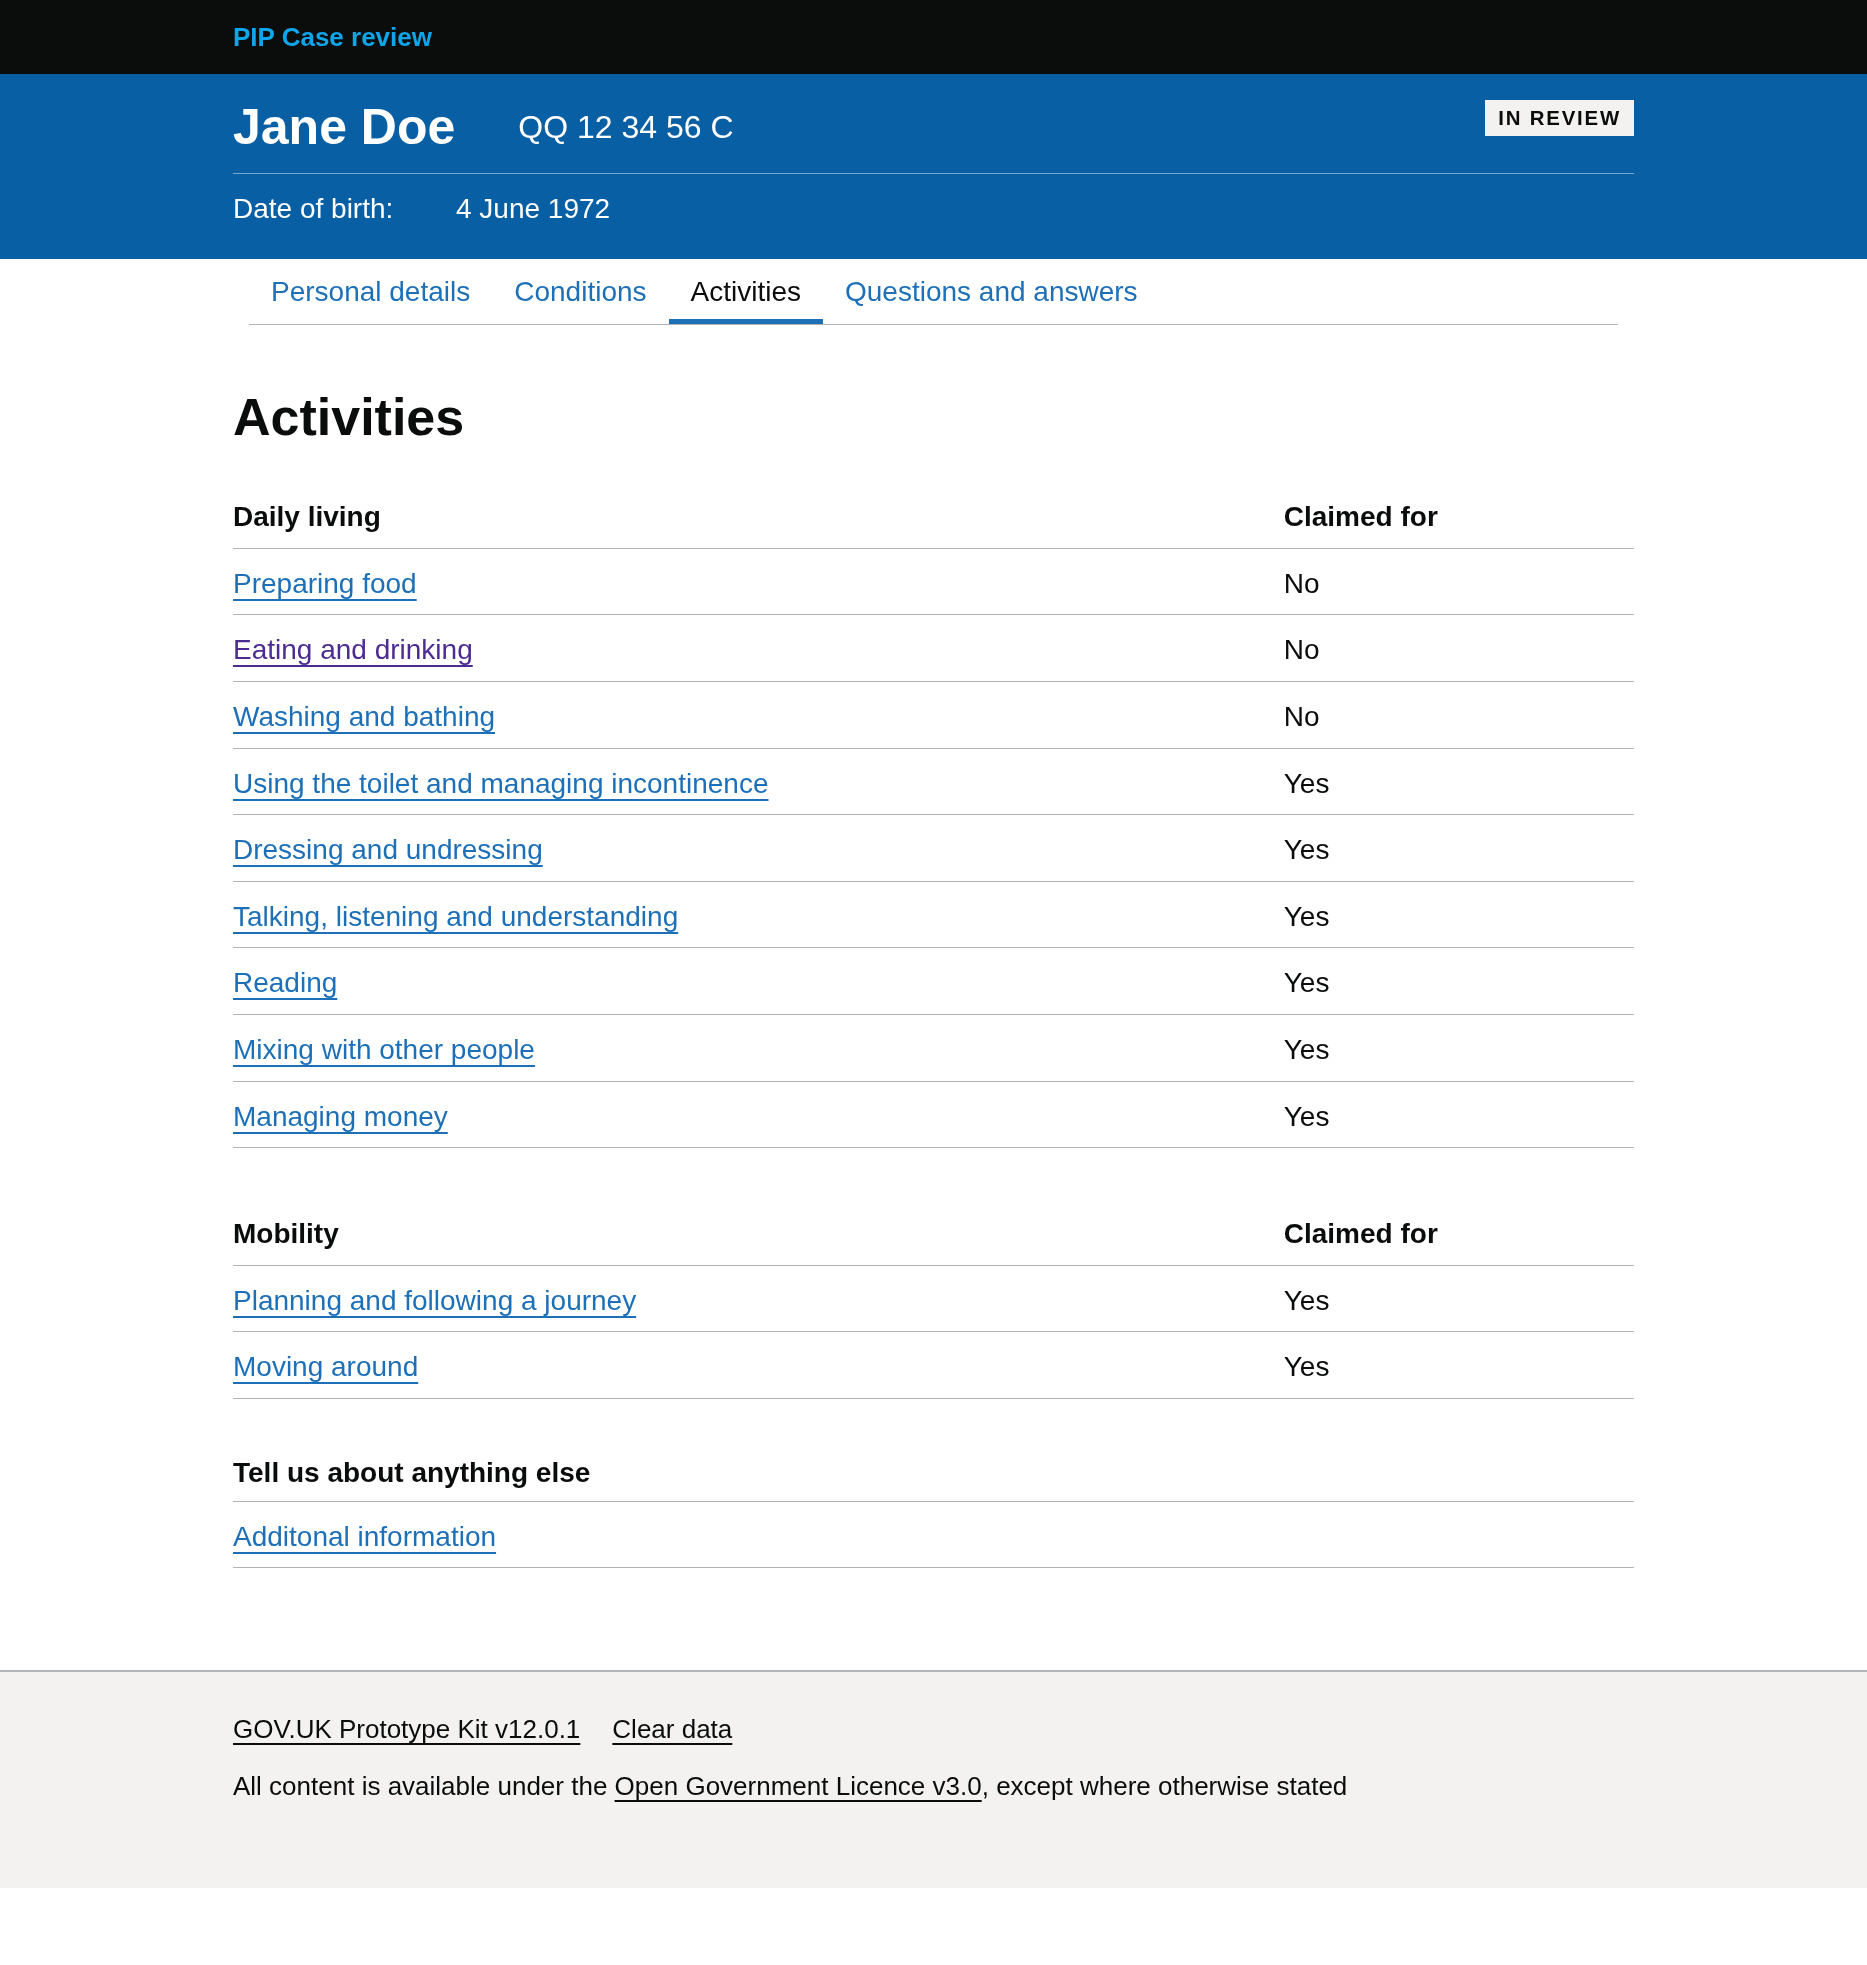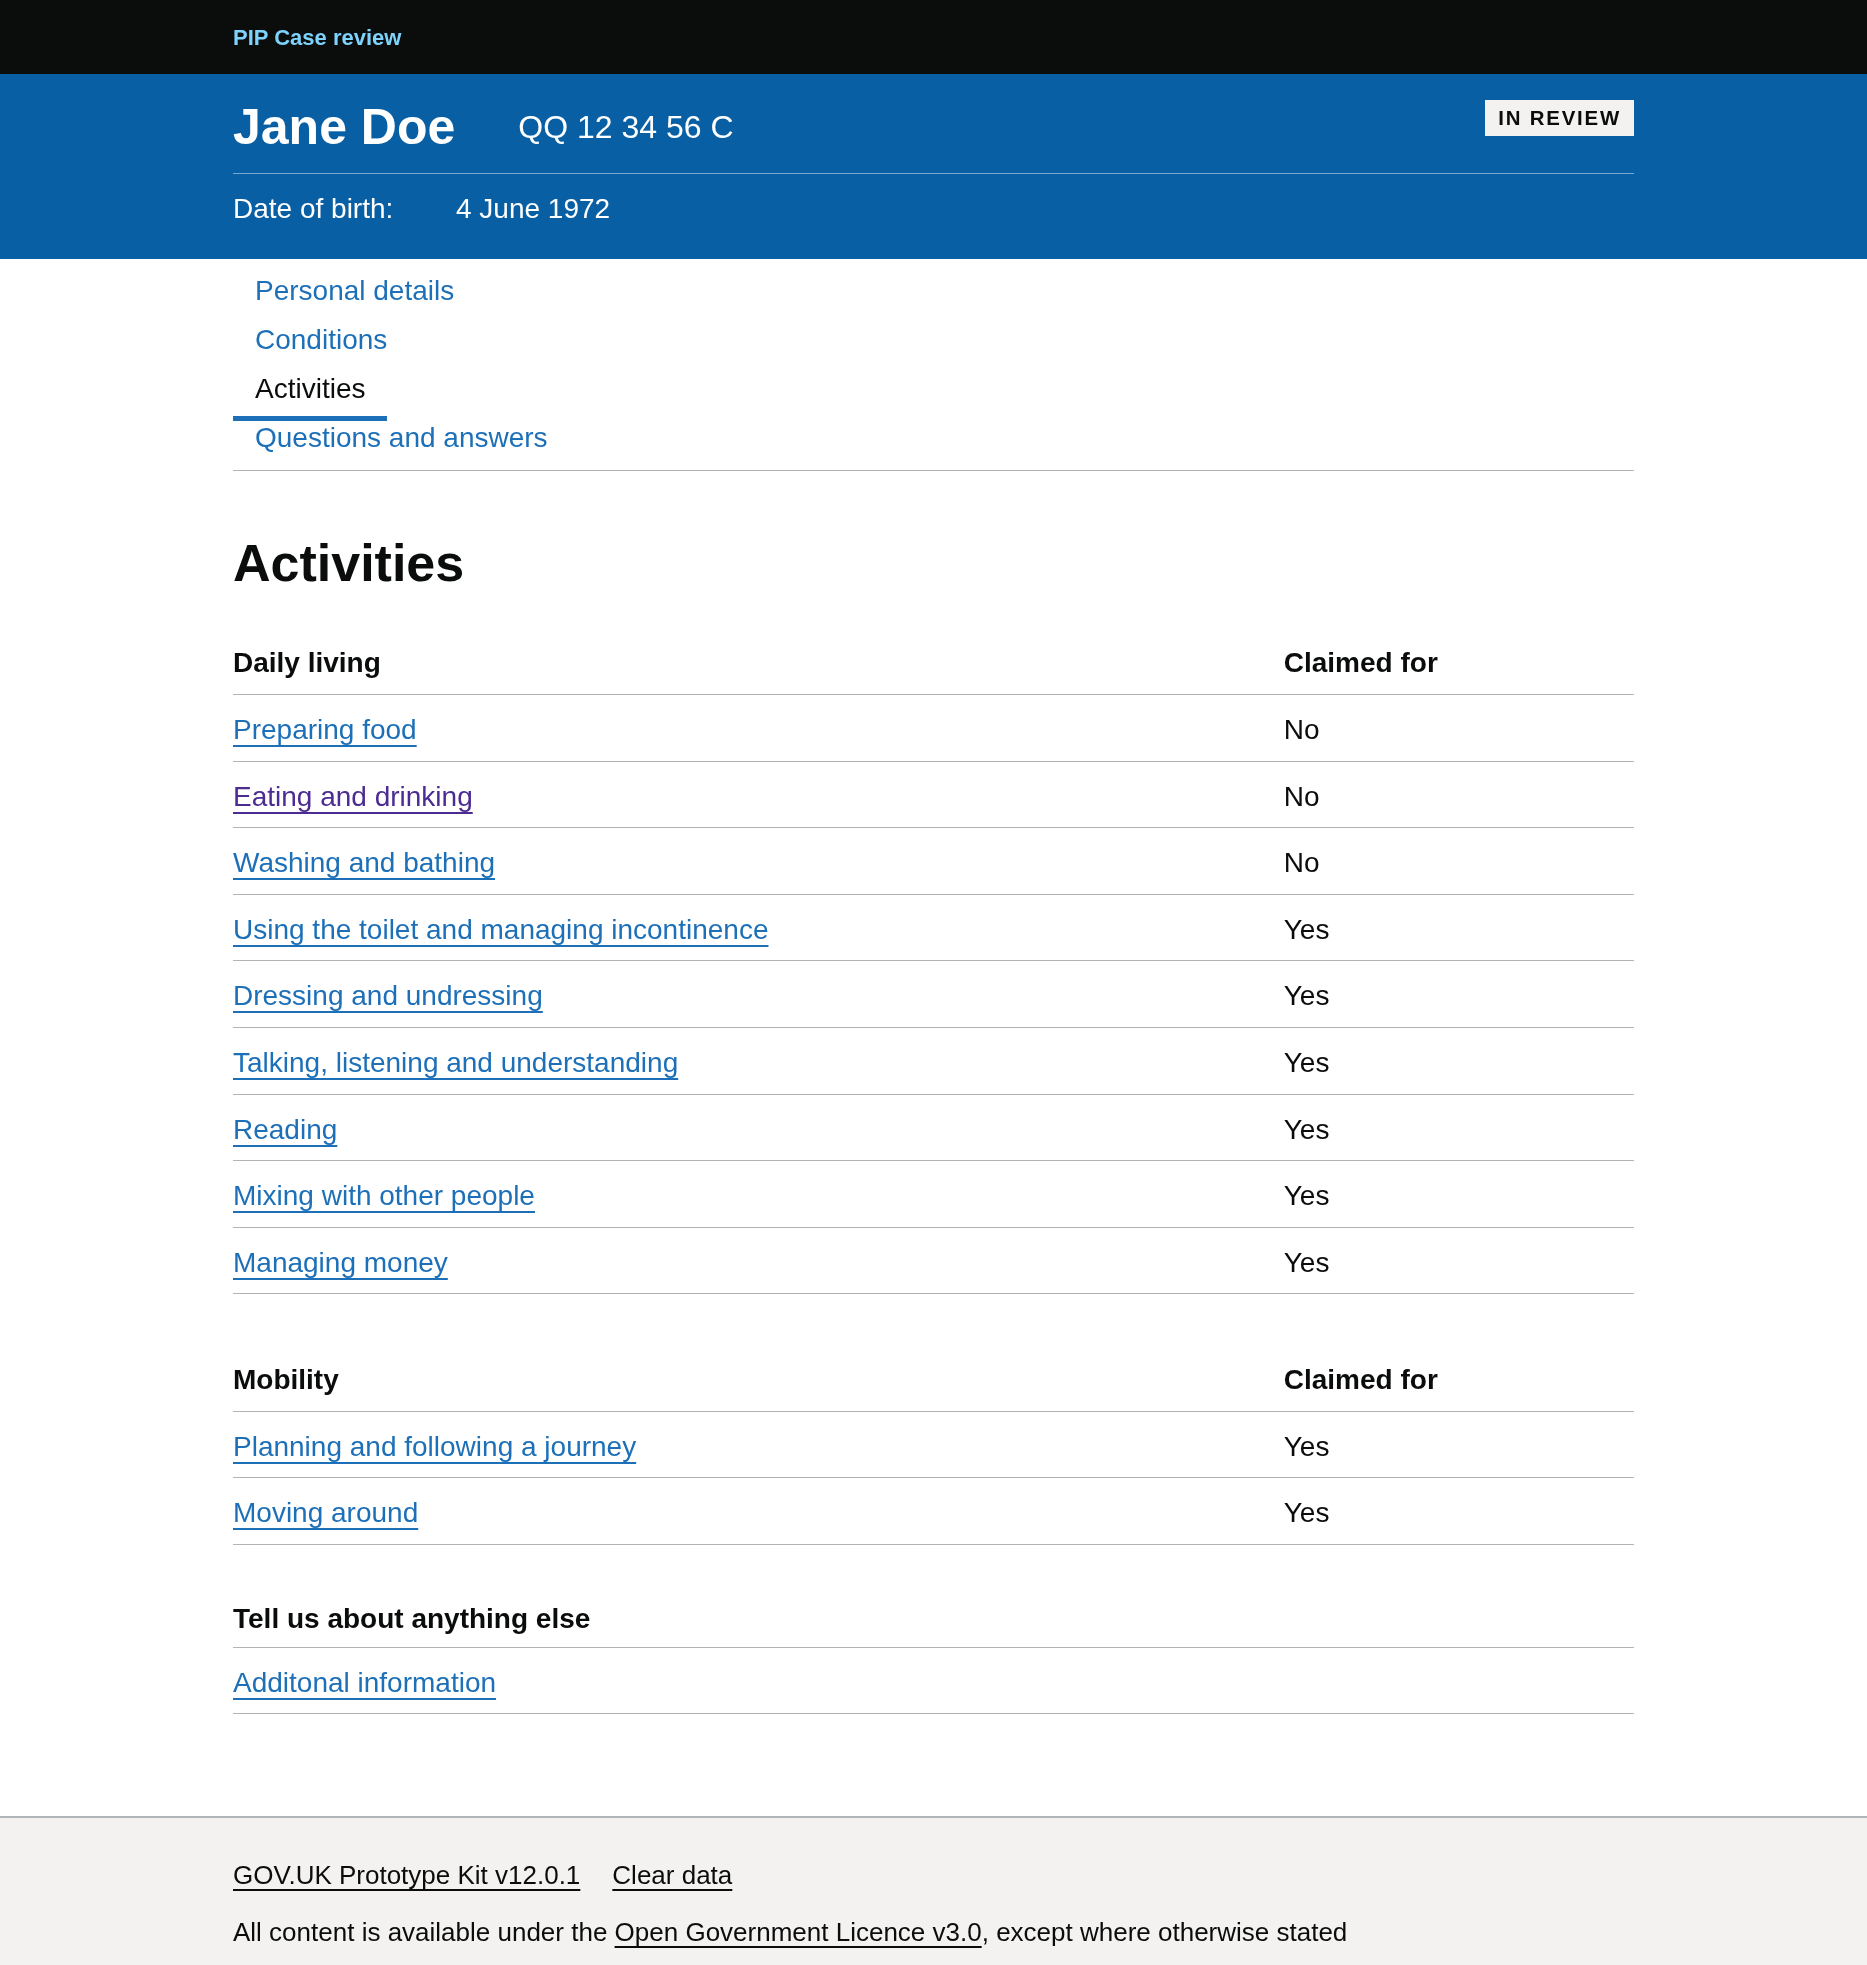--- a/index.html
+++ b/index.html
@@ -12,22 +12,22 @@
   .page { width: 1867px; min-height: 1965px; position: relative; }
   .container { width: 1401px; margin: 0 auto; }
 
   
   .app-bar {
     background: #0b0c0c;
     height: 74px;
     display: flex; align-items: center;
   }
   .app-bar .service-name {
-    color: #7dd3fc;
-    font-size: 22px; font-weight: bold;
+    color: #0ea5e9;
+    font-size: 26px; font-weight: bold;
     line-height: 35px;
   }
 
   
   .case-banner {
     background: #085fa4;
     color: #ffffff;
     padding: 26px 0 34px;
   }
   .banner-top { display: flex; align-items: flex-start; gap: 44px; }
@@ -58,24 +58,23 @@
   .dob-row {
     margin-top: 19px;
     display: flex;
     font-size: 28px; line-height: 32px;
   }
   .dob-label { width: 223px; }
 
   
   .tabs-nav { margin-top: 14.6px; }
   .tabs-list {
-    list-style: none; margin: 0; padding: 0;
+    list-style: none; margin: 16px; padding: 0;
     display: flex;
     border-bottom: 1.5px solid #b1b4b6;
-    flex-direction: column;
   }
   .tab-link {
     display: inline-block;
     font-size: 28px; line-height: 34px;
     padding: 0 22px 10.2px;
     color: #1d70b8;
     text-decoration: none;
     border-bottom: 5.8px solid transparent;
     cursor: pointer;
   }

